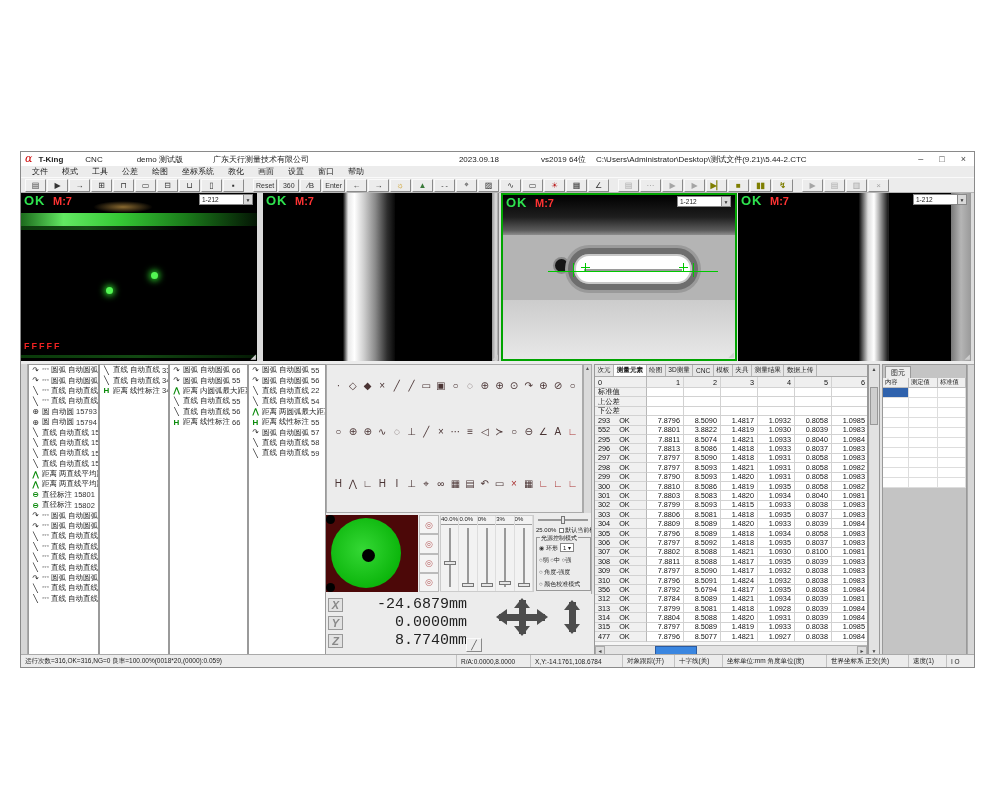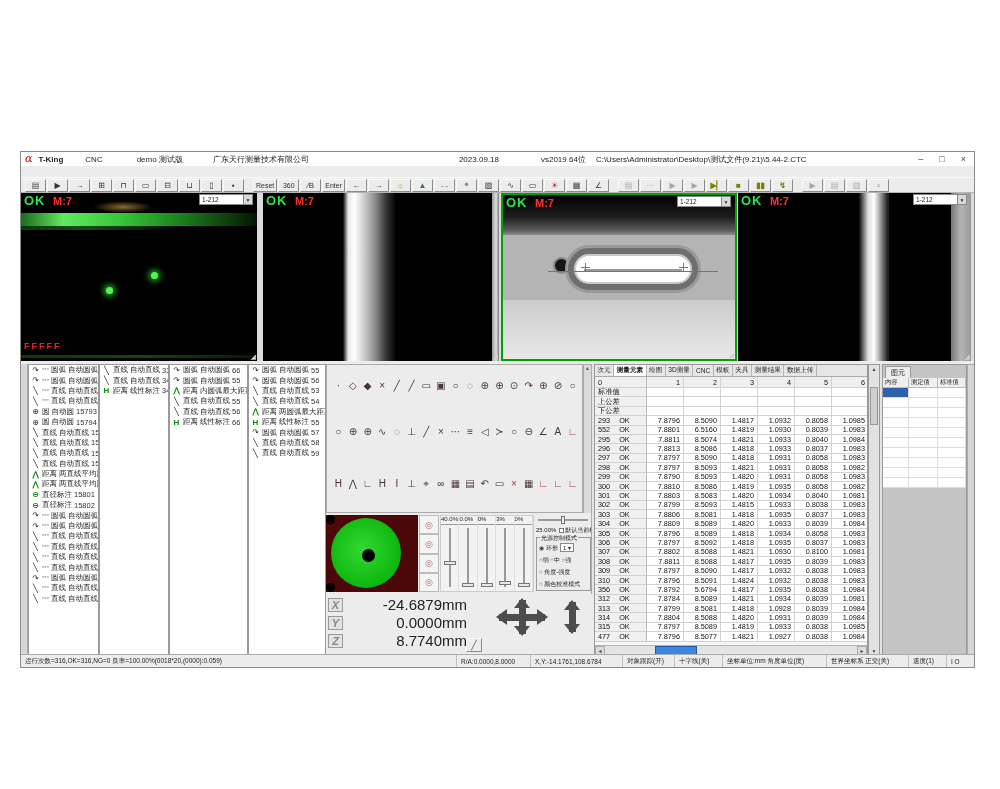--- a/index.html
+++ b/index.html
@@ -120,21 +120,21 @@
   .gboxt{position:absolute;left:3px;top:-4px;background:#ececec;padding:0 1px;white-space:nowrap;}
   .gr-line{position:relative;margin:3px 0 0 2px;white-space:nowrap;overflow:hidden;}
   .gr-line:first-of-type{margin-top:5px;}
   .rad{color:#333;}
   .mini-dd{display:inline-block;border:1px solid #888;background:#fff;padding:0 2px;margin-left:2px;}
 
   
   .dro{position:absolute;left:305px;top:230px;width:268px;height:62px;background:#ececec;font-size:15px;color:#222;}
   .drorow{position:absolute;left:2px;height:17px;display:flex;align-items:center;}
   .axicon{width:15px;height:14px;border:1px solid #999;background:#e2e2e2;color:#888;font-size:11px;font-weight:bold;display:flex;align-items:center;justify-content:center;margin-right:6px;font-style:italic;}
-  .droval{width:118px;text-align:right;}
+  .droval{width:118px;text-align:right;font-family:Liberation Mono, monospace;}
   .diagbtn{position:absolute;left:140px;top:44px;width:16px;height:14px;border:1px solid;border-color:#fafafa #8a8a8a #8a8a8a #fafafa;background:#ececec;font-size:9px;color:#555;display:flex;align-items:center;justify-content:center;}
   .arr{position:absolute;background:#4d4d4d;}
   .ah{height:7px;}
   .ah::before{content:"";position:absolute;left:-11px;top:-5px;border:8.5px solid transparent;border-right:11px solid #4d4d4d;}
   .ah::after{content:"";position:absolute;right:-11px;top:-5px;border:8.5px solid transparent;border-left:11px solid #4d4d4d;}
   .av{width:7px;}
   .av::before{content:"";position:absolute;top:-10px;left:-5px;border:8.5px solid transparent;border-bottom:10px solid #4d4d4d;}
   .av::after{content:"";position:absolute;bottom:-10px;left:-5px;border:8.5px solid transparent;border-top:10px solid #4d4d4d;}
 
   
@@ -197,20 +197,33 @@
       <span class="tb-date">2023.09.18</span>
       <span class="tb-build">vs2019 64位</span>
       <span class="tb-path">C:\Users\Administrator\Desktop\测试文件(9.21)\5.44-2.CTC</span>
       <div class="winctl">
         <span>–</span>
         <span>□</span>
         <span>×</span>
       </div>
     </div>
 
+    <div class="menubar" id="menubar">
+        <span class="menu-item">文件</span>
+        <span class="menu-item">模式</span>
+        <span class="menu-item">工具</span>
+        <span class="menu-item">公差</span>
+        <span class="menu-item">绘图</span>
+        <span class="menu-item">坐标系统</span>
+        <span class="menu-item">教化</span>
+        <span class="menu-item">画面</span>
+        <span class="menu-item">设置</span>
+        <span class="menu-item">窗口</span>
+        <span class="menu-item">帮助</span>
+      </div>
 
     <div class="toolbar" id="toolbar">
         <button class="btn n">▤</button>
         <button class="btn n">▶</button>
         <button class="btn n">→</button>
         <button class="btn n">⊞</button>
         <button class="btn n">⊓</button>
         <button class="btn n">▭</button>
         <button class="btn n">⊟</button>
         <button class="btn n">⊔</button>
@@ -514,21 +527,21 @@
           <div class="li">
             <span class="lic">↷</span>
             <span class="lin2">圆弧</span>
             <span class="lid">自动圆弧</span>
             <span class="lit">56</span>
           </div>
           <div class="li">
             <span class="lic">╲</span>
             <span class="lin2">直线</span>
             <span class="lid">自动直线</span>
-            <span class="lit">53</span>
+            <span class="lit">22</span>
           </div>
           <div class="li">
             <span class="lic">╲</span>
             <span class="lin2">直线</span>
             <span class="lid">自动直线</span>
             <span class="lit">54</span>
           </div>
           <div class="li">
             <span class="lic g">⋀</span>
             <span class="lin2">距离</span>
@@ -766,21 +779,21 @@
               <div class="gc">1.0932</div>
               <div class="gc">0.8058</div>
               <div class="gc">1.0985</div>
             </div>
             <div class="gr">
               <div class="gc gc0">
                 <span>552</span>
                 <span>OK</span>
               </div>
               <div class="gc">7.8801</div>
-              <div class="gc">6.5160</div>
+              <div class="gc">3.8822</div>
               <div class="gc">1.4819</div>
               <div class="gc">1.0930</div>
               <div class="gc">0.8039</div>
               <div class="gc">1.0983</div>
             </div>
             <div class="gr">
               <div class="gc gc0">
                 <span>295</span>
                 <span>OK</span>
               </div>

